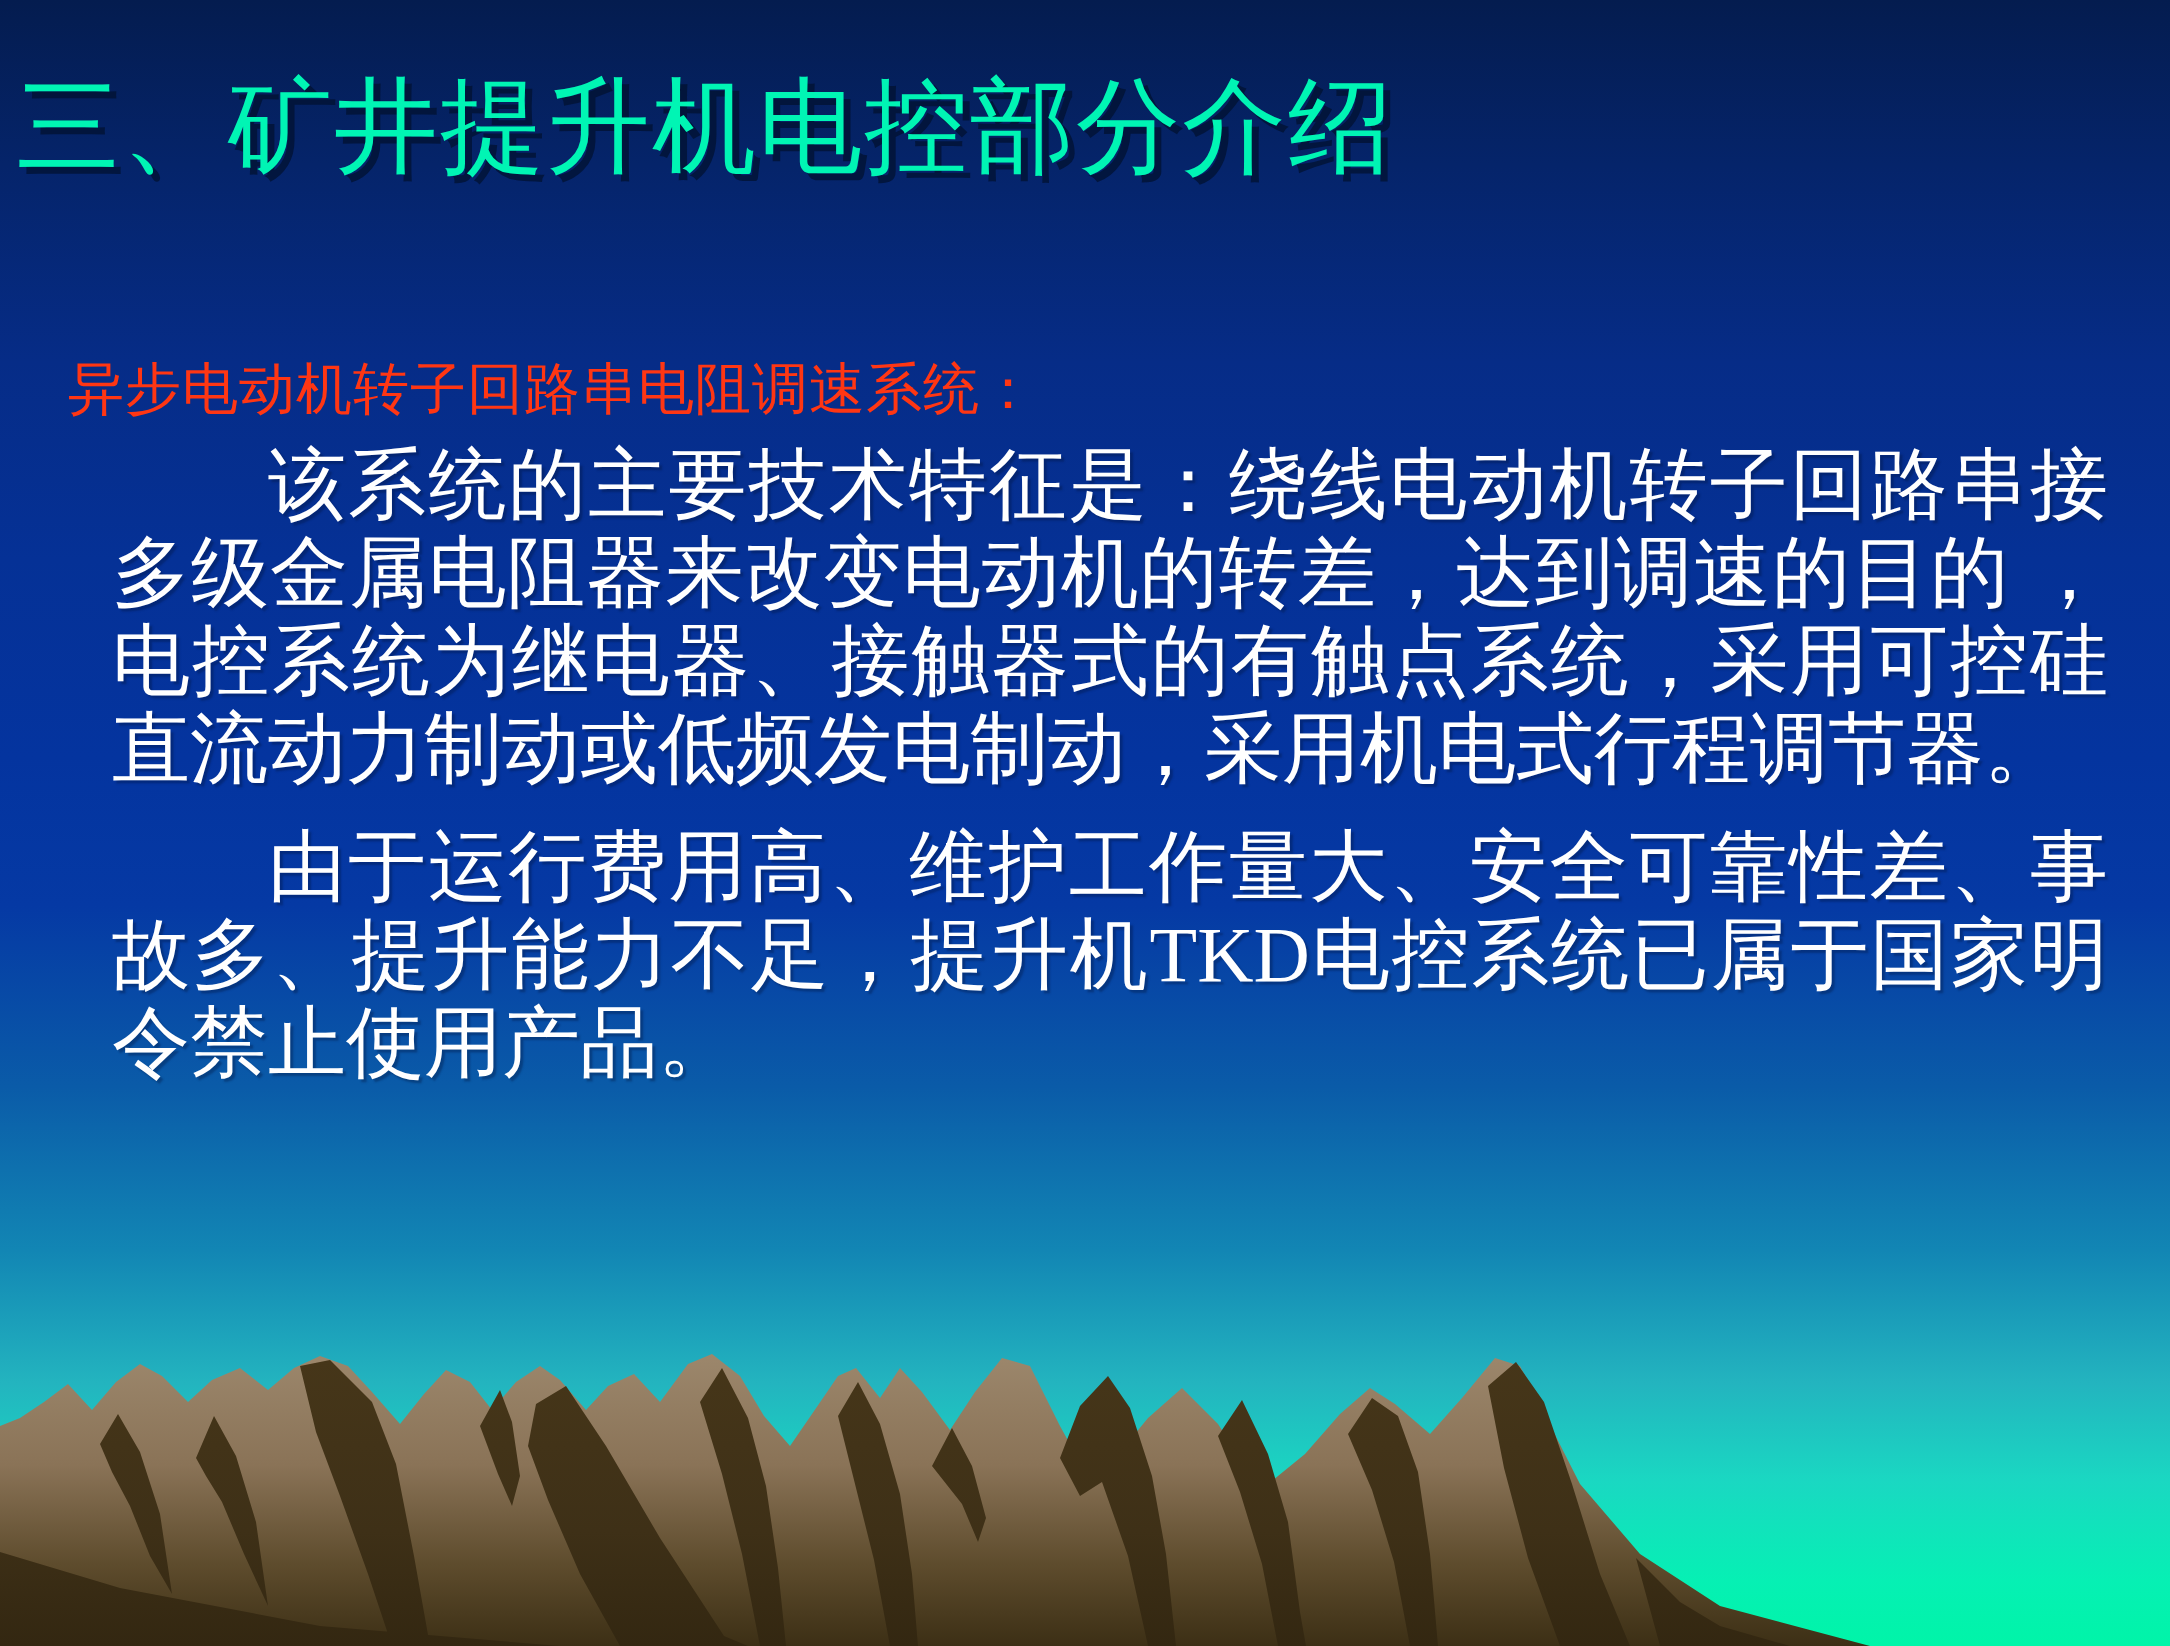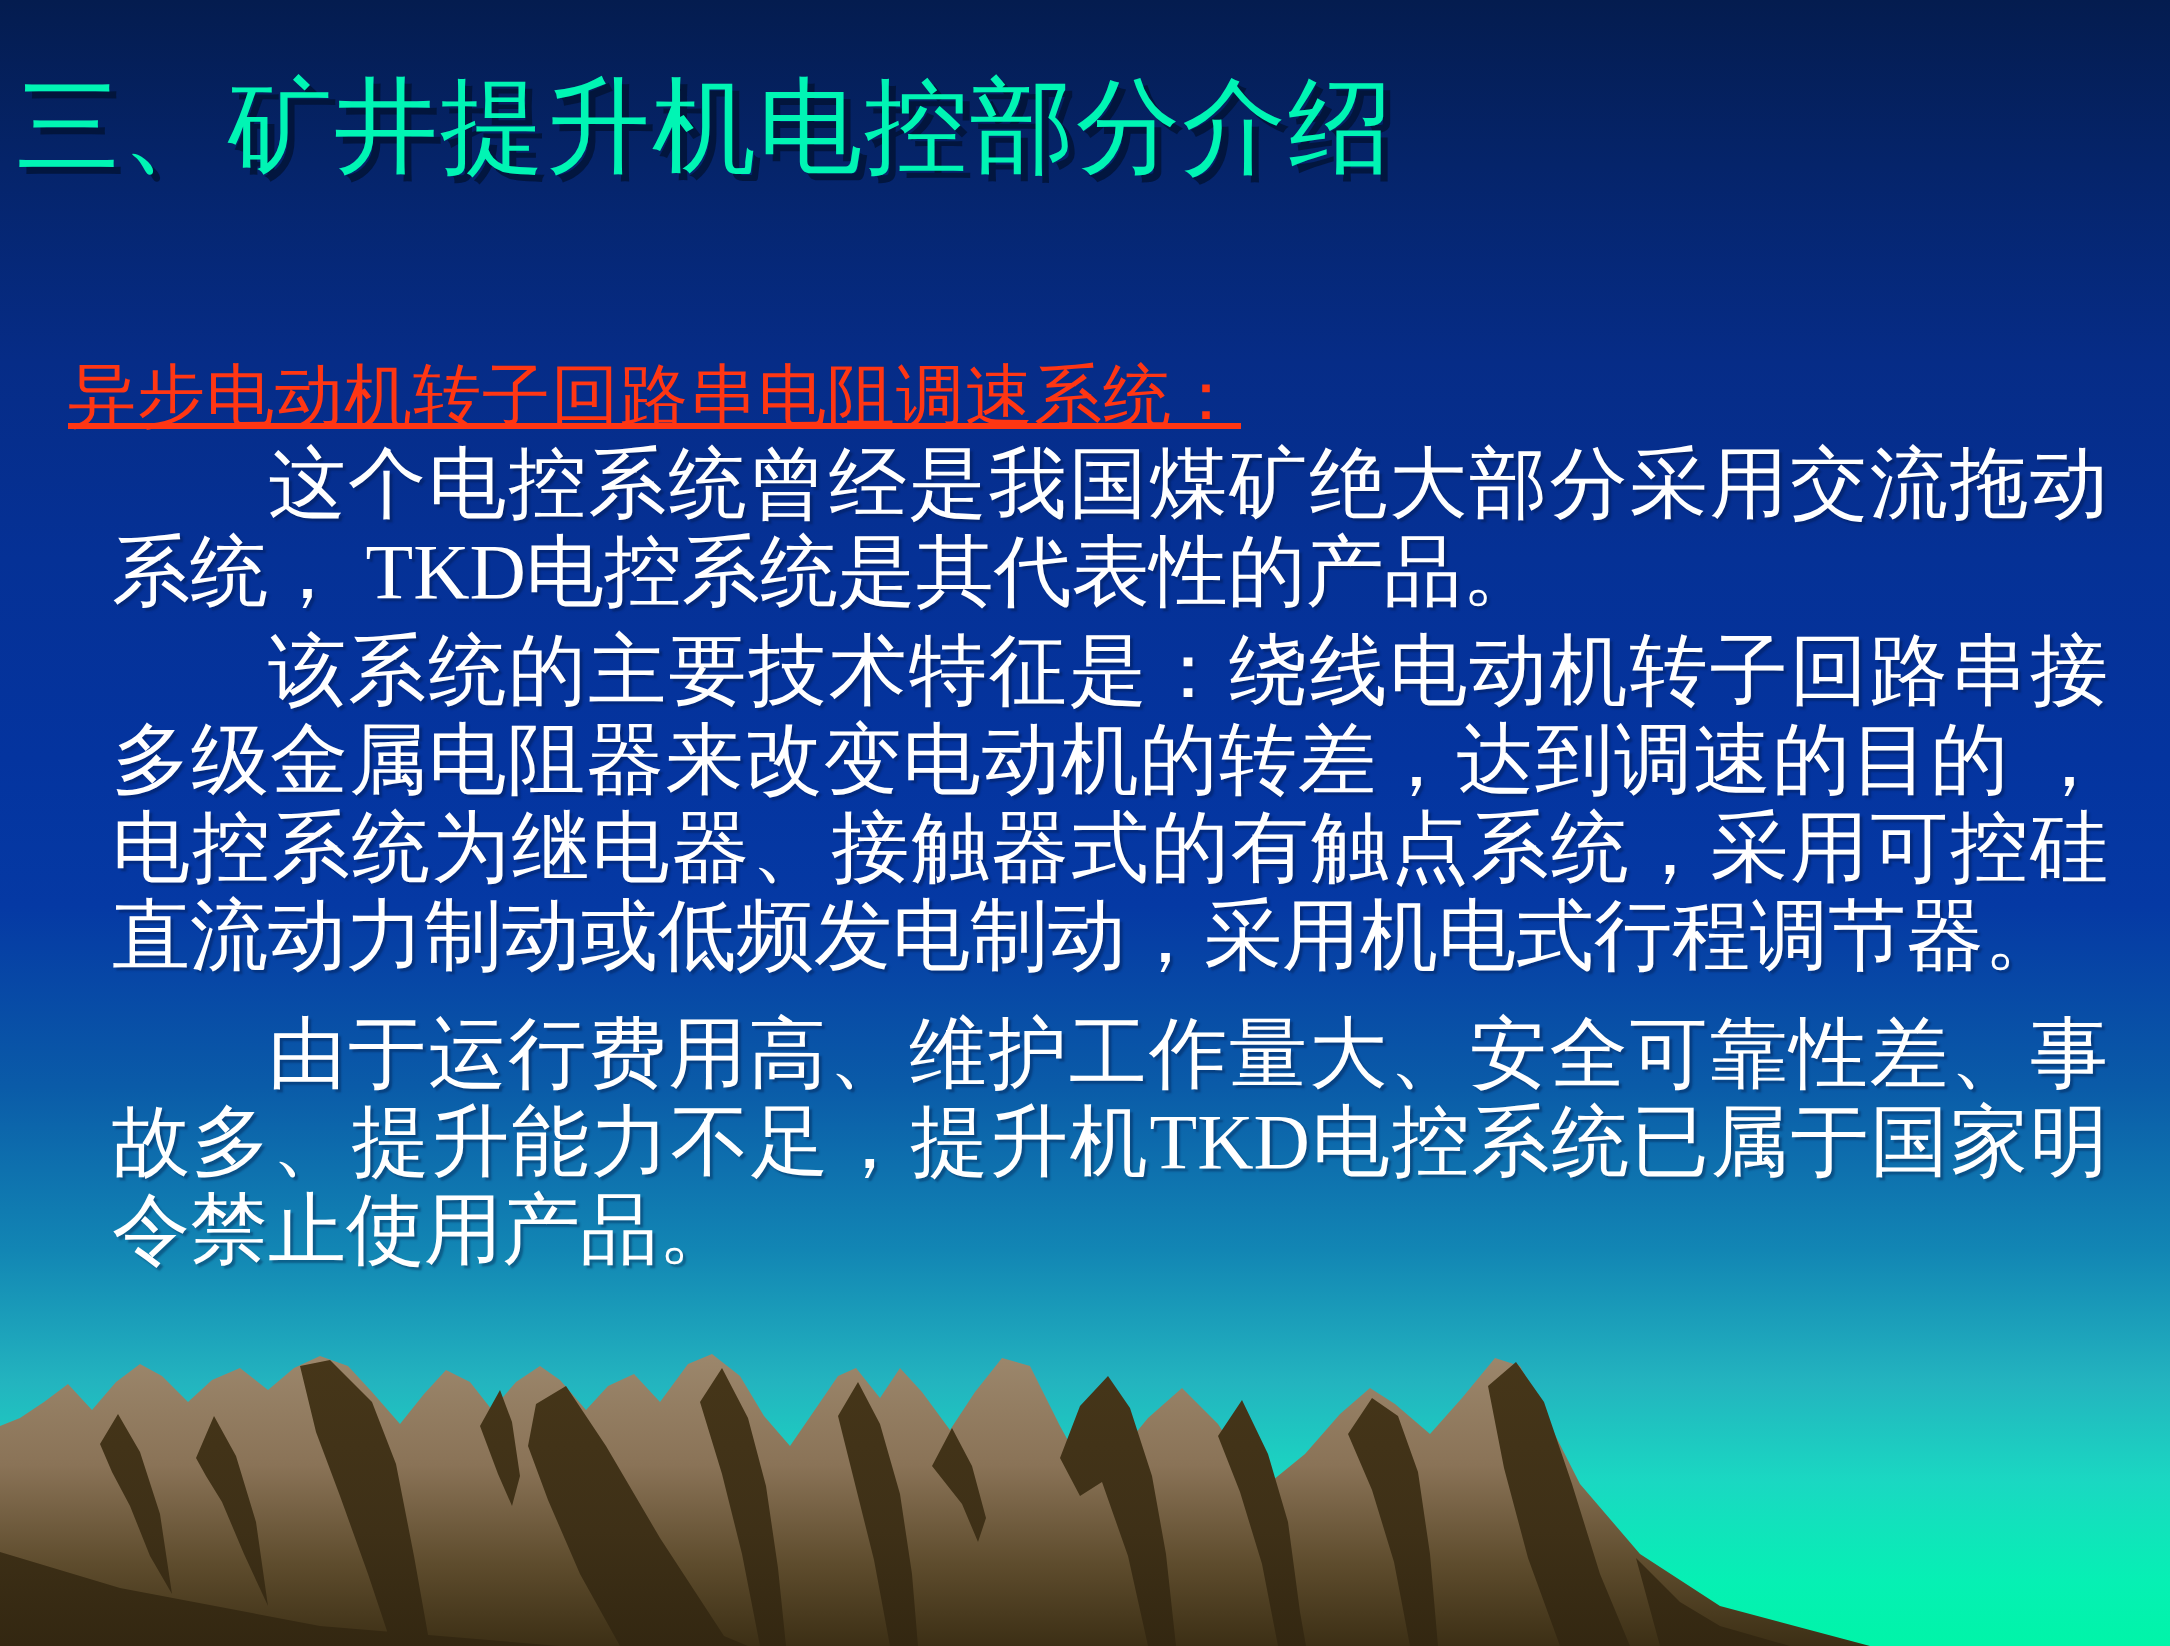--- a/index.html
+++ b/index.html
@@ -55,27 +55,26 @@
 
   
   #body-block {
     position: absolute;
     left: 68px;
     top: 358px;
     width: 2040px;
   }
 
   #subtitle {
-    font-size: 68px;
+    font-size: 56px;
     line-height: 1.12;
     color: #FF3613;
     letter-spacing: 1px;
-    margin: 0 0 6px 0;
+    margin: 0 0 20px 0;
     white-space: nowrap;
-    text-decoration: underline;
   }
 
   .para {
     font-size: 78px;
     line-height: 1.13;
     color: #FFFFFF;
     margin: 0;
     text-align: justify;
     text-align-last: left;
     text-indent: 2em;
@@ -143,20 +142,19 @@
              M1636,252 L1680,296 L1720,320 L1790,340 L1660,340 Z
              M0,246 L120,282 L320,320 L560,340 L0,340 Z"></path>
   </svg>
 
   <div id="title">三、矿井提升机电控部分介绍</div>
 
   <div id="body-block">
 
     <div id="subtitle">异步电动机转子回路串电阻调速系统：</div>
 
-    <p class="para" id="p1">这个电控系统曾经是我国煤矿绝大部分采用交流拖动系统， TKD电控系统是其代表性的产品。</p>
 
     <p class="para" id="p2">该系统的主要技术特征是：绕线电动机转子回路串接多级金属电阻器来改变电动机的转差，达到调速的目的 ， 电控系统为继电器、接触器式的有触点系统，采用可控硅直流动力制动或低频发电制动，采用机电式行程调节器。</p>
 
     <p class="para" id="p3">由于运行费用高、维护工作量大、安全可靠性差、事故多、提升能力不足，提升机TKD电控系统已属于国家明令禁止使用产品。</p>
   </div>
 
 </div>
 
 </body></html>

